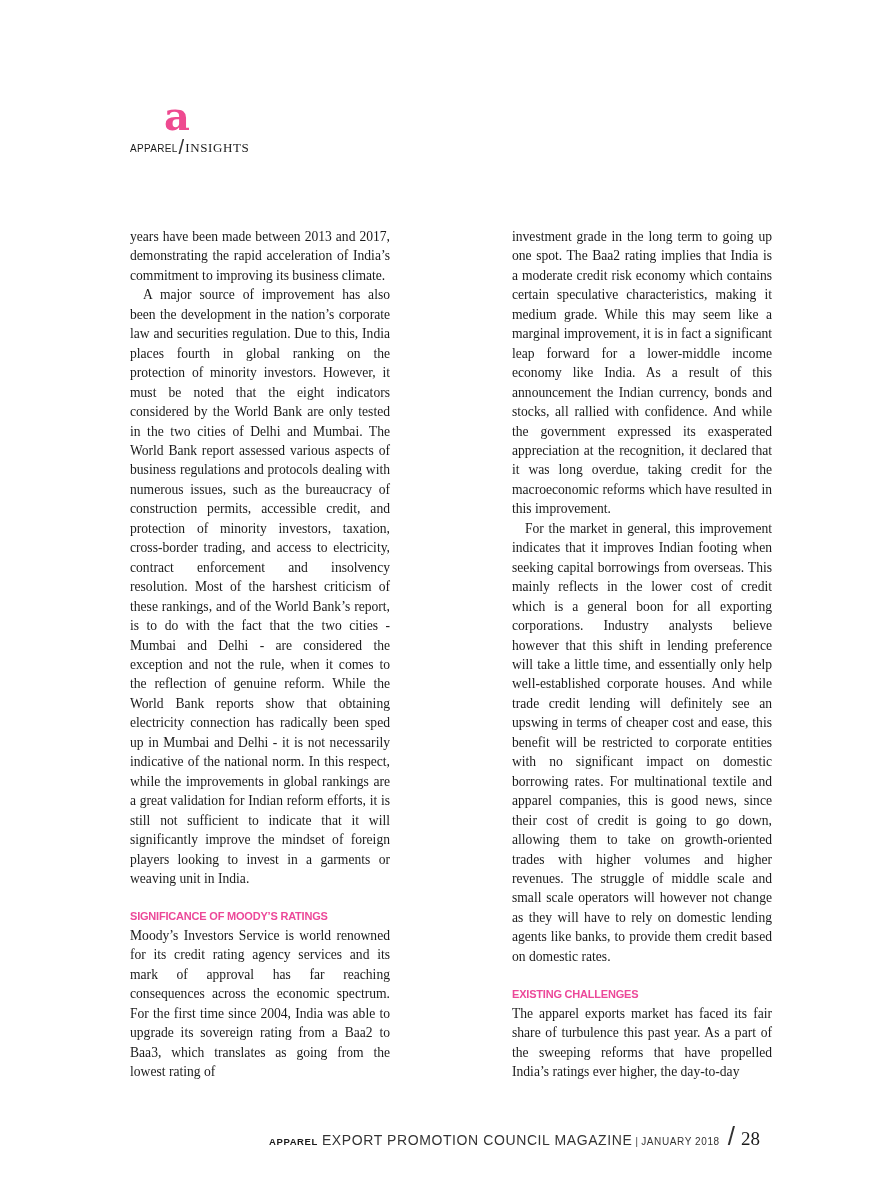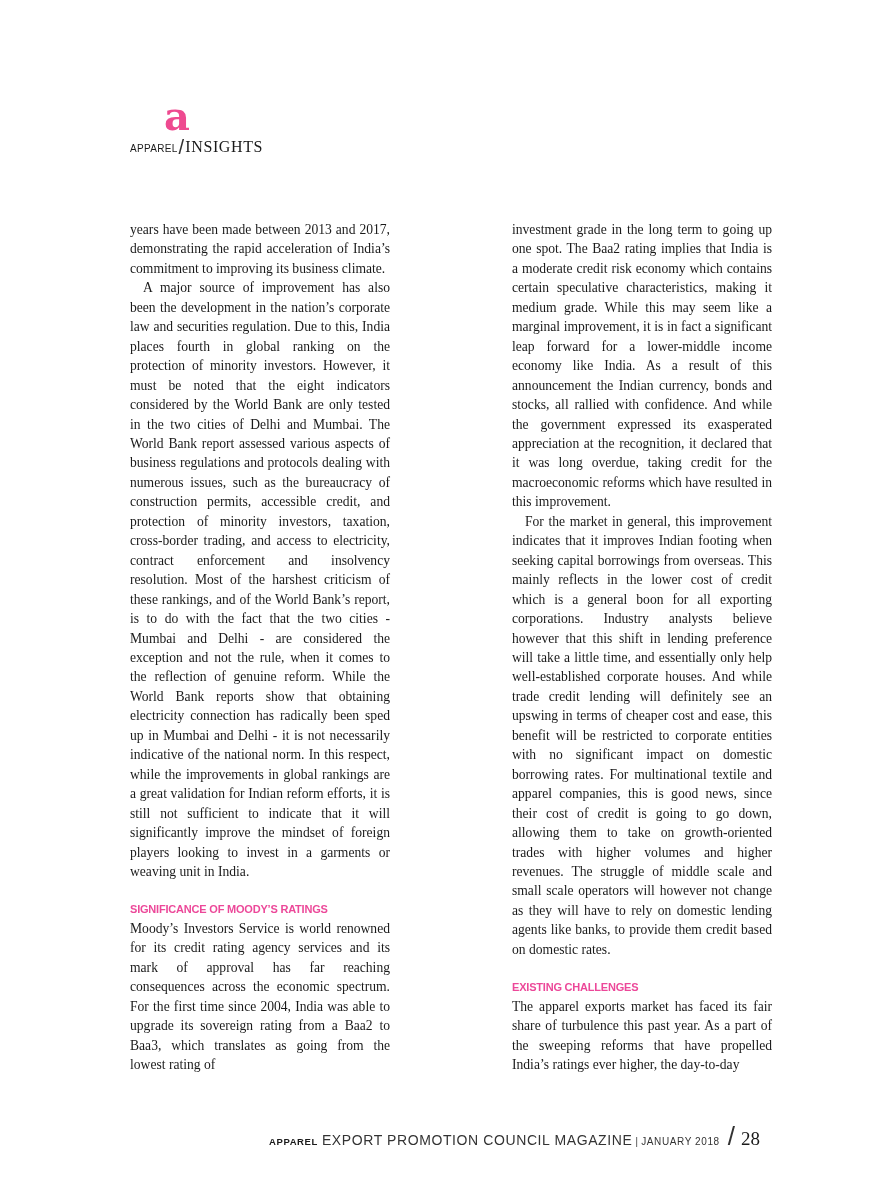--- a/index.html
+++ b/index.html
@@ -2,22 +2,22 @@
 <html><head>
   <meta charset="utf-8">
   <style>
     html, body { margin: 0; padding: 0; background: #ffffff; }
     body { width: 890px; height: 1190px; position: relative; overflow: hidden; font-family: "Liberation Serif", serif; color: #1a1a1a; }
     .logo { position: absolute; left: 130px; top: 100px; }
     .logo-mark { position: absolute; left: 34px; top: -4px; font-family: "DejaVu Serif", serif; font-size: 40px; font-weight: bold; color: #ee4a90; line-height: 40px; }
     .logo-text { position: absolute; left: 0; top: 38px; white-space: nowrap; font-size: 11px; line-height: 14px; letter-spacing: 0.3px; }
     .logo-text .l1 { font-family: "Liberation Sans", sans-serif; font-size: 10px; }
     .logo-text .slash { font-family: "Liberation Sans", sans-serif; font-size: 20px; font-weight: 100; position: relative; top: 2px; margin: 0 1px; color: #333; }
-    .logo-text .l2 { font-family: "Liberation Serif", serif; font-size: 16px; letter-spacing: 0.6px; }
-    .col { position: absolute; top: 220px; width: 260px; font-size: 13.6px; line-height: 19.45px; text-align: justify; hyphens: none; }
+    .logo-text .l2 { font-family: "Liberation Serif", serif; font-size: 13px; letter-spacing: 0.6px; }
+    .col { position: absolute; top: 227px; width: 260px; font-size: 13.6px; line-height: 19.45px; text-align: justify; hyphens: none; }
     .col-left { left: 130px; }
     .col-right { left: 501px; margin-left: 11px; }
     .col p { margin: 0; }
     .col p.indent { text-indent: 13px; }
     .col h2 { font-family: "Liberation Sans", sans-serif; font-weight: bold; font-size: 11px; line-height: 18.5px; margin: 19px 0 0 0; letter-spacing: -0.2px; text-align: left; color: #ec4899; }
     .footer { position: absolute; right: 130px; top: 1092px; white-space: nowrap; display: flex; align-items: baseline; }
     .footer .brand { font-family: "Liberation Sans", sans-serif; font-weight: bold; font-size: 9.5px; letter-spacing: 0.6px; }
     .footer .pub { font-family: "Liberation Sans", sans-serif; font-size: 14px; letter-spacing: 0.6px; margin-left: 4px; color: #333; margin-top: 40px; }
     .footer .sep { font-family: "Liberation Sans", sans-serif; font-size: 11px; margin: 0 3px; color: #555; }
     .footer .date { font-family: "Liberation Sans", sans-serif; font-size: 10px; letter-spacing: 0.6px; color: #333; }

